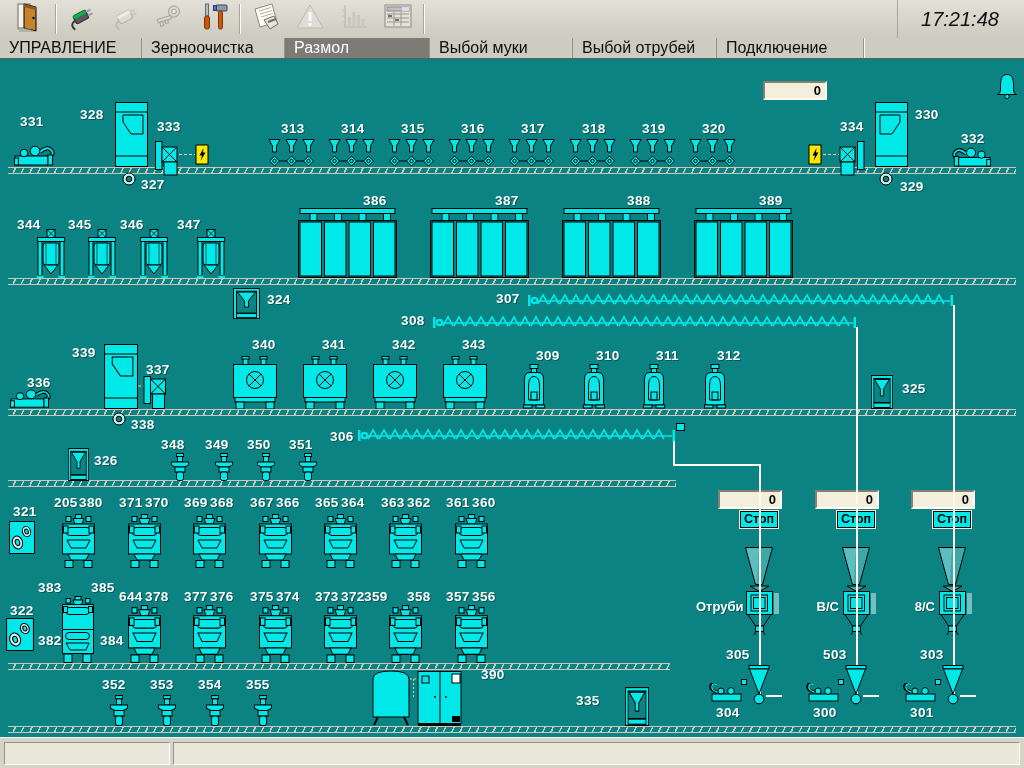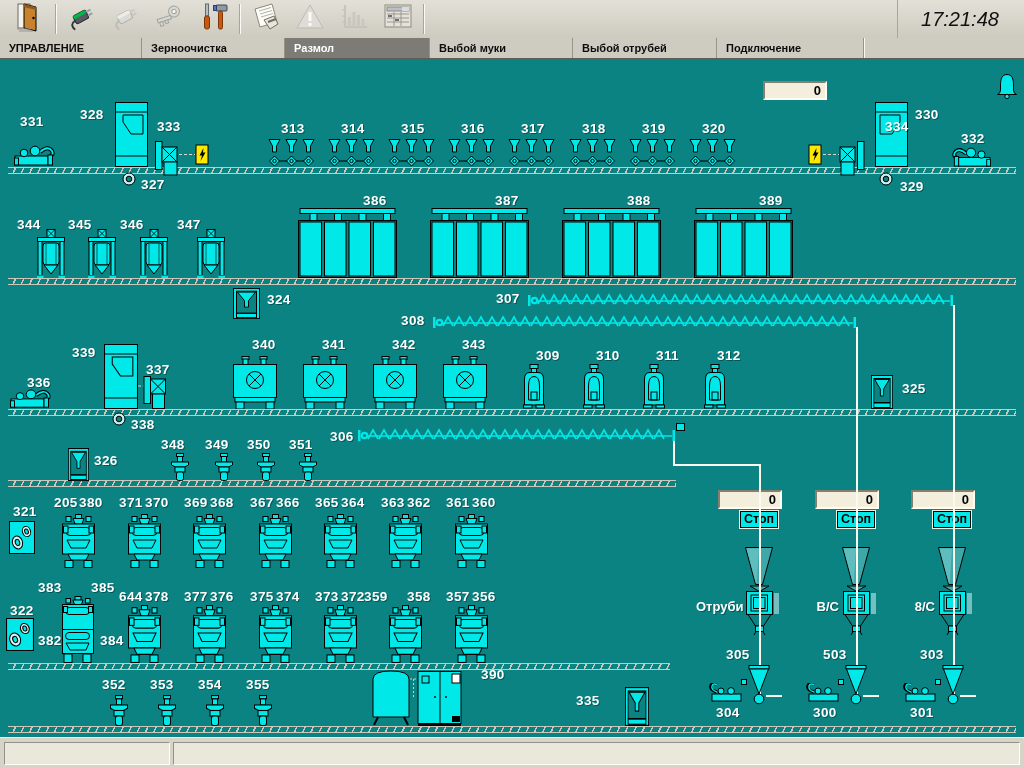--- a/index.html
+++ b/index.html
@@ -10,21 +10,21 @@
     background:linear-gradient(#e3e0d7,#cdcac0);border-bottom:1px solid #b2afa4;
     display:flex;align-items:center;}
   .tbtn{width:44px;height:33px;display:flex;align-items:center;justify-content:center;flex:0 0 auto;}
   .tsep{width:0;height:30px;border-left:1px solid #a8a59a;border-right:1px solid #fbfaf4;margin:0 3px;flex:0 0 auto;}
   #title{position:absolute;left:460px;top:0;width:430px;height:38px;line-height:38px;
     text-align:center;font-style:italic;font-size:20px;color:#101010;}
   #clock{position:absolute;left:897px;top:0;width:125px;height:38px;line-height:38px;text-align:center;
     font-style:italic;font-size:20px;color:#101010;border-left:1px solid #a8a59a;box-sizing:border-box;}
   
   #tabs{position:absolute;left:0;top:38px;width:1024px;height:20px;background:#cecbc1;display:flex;}
-  .tab{height:20px;line-height:20px;padding-left:9px;font-weight:bold;font-size:11px;color:#0d0d0d;
+  .tab{height:20px;line-height:20px;padding-left:9px;font-weight:normal;font-size:16px;color:#0d0d0d;
     border-right:1px solid #96938a;box-sizing:border-box;white-space:nowrap;overflow:hidden;}
   .tab.sel{background:#7d7b76;color:#ffffff;}
   .tabfill{flex:1;border-left:1px solid #fbfaf4;}
   
   #diagram{position:absolute;left:0;top:58px;width:1024px;height:679px;background:#0b8383;
     border-top:1px solid #5e5c55;}
   .floor{position:absolute;height:7px;box-sizing:border-box;
     border-top:1px solid #cbc8bb;border-bottom:1px solid #cbc8bb;
     background:repeating-linear-gradient(115deg,rgba(0,0,0,0) 0 6px,#cbc8bb 6px 7.5px);}
   .vline{position:absolute;width:2px;background:#fafaf0;}
@@ -1150,21 +1150,21 @@
       <div class="lbl" style="left: 157px; top: 60px;">333</div>
       <div class="lbl" style="left: 141px; top: 118px;">327</div>
       <div class="lbl" style="left: 281px; top: 62px;">313</div>
       <div class="lbl" style="left: 341px; top: 62px;">314</div>
       <div class="lbl" style="left: 401px; top: 62px;">315</div>
       <div class="lbl" style="left: 461px; top: 62px;">316</div>
       <div class="lbl" style="left: 521px; top: 62px;">317</div>
       <div class="lbl" style="left: 582px; top: 62px;">318</div>
       <div class="lbl" style="left: 642px; top: 62px;">319</div>
       <div class="lbl" style="left: 702px; top: 62px;">320</div>
-      <div class="lbl" style="left: 840px; top: 60px; margin-left: 45px;">334</div>
+      <div class="lbl" style="left: 840px; top: 60px;">334</div>
       <div class="lbl" style="left: 915px; top: 48px;">330</div>
       <div class="lbl" style="left: 961px; top: 72px;">332</div>
       <div class="lbl" style="left: 900px; top: 120px;">329</div>
       <div class="lbl" style="left: 17px; top: 158px;">344</div>
       <div class="lbl" style="left: 68px; top: 158px;">345</div>
       <div class="lbl" style="left: 120px; top: 158px;">346</div>
       <div class="lbl" style="left: 177px; top: 158px;">347</div>
       <div class="lbl" style="left: 363px; top: 134px;">386</div>
       <div class="lbl" style="left: 495px; top: 134px;">387</div>
       <div class="lbl" style="left: 627px; top: 134px;">388</div>

